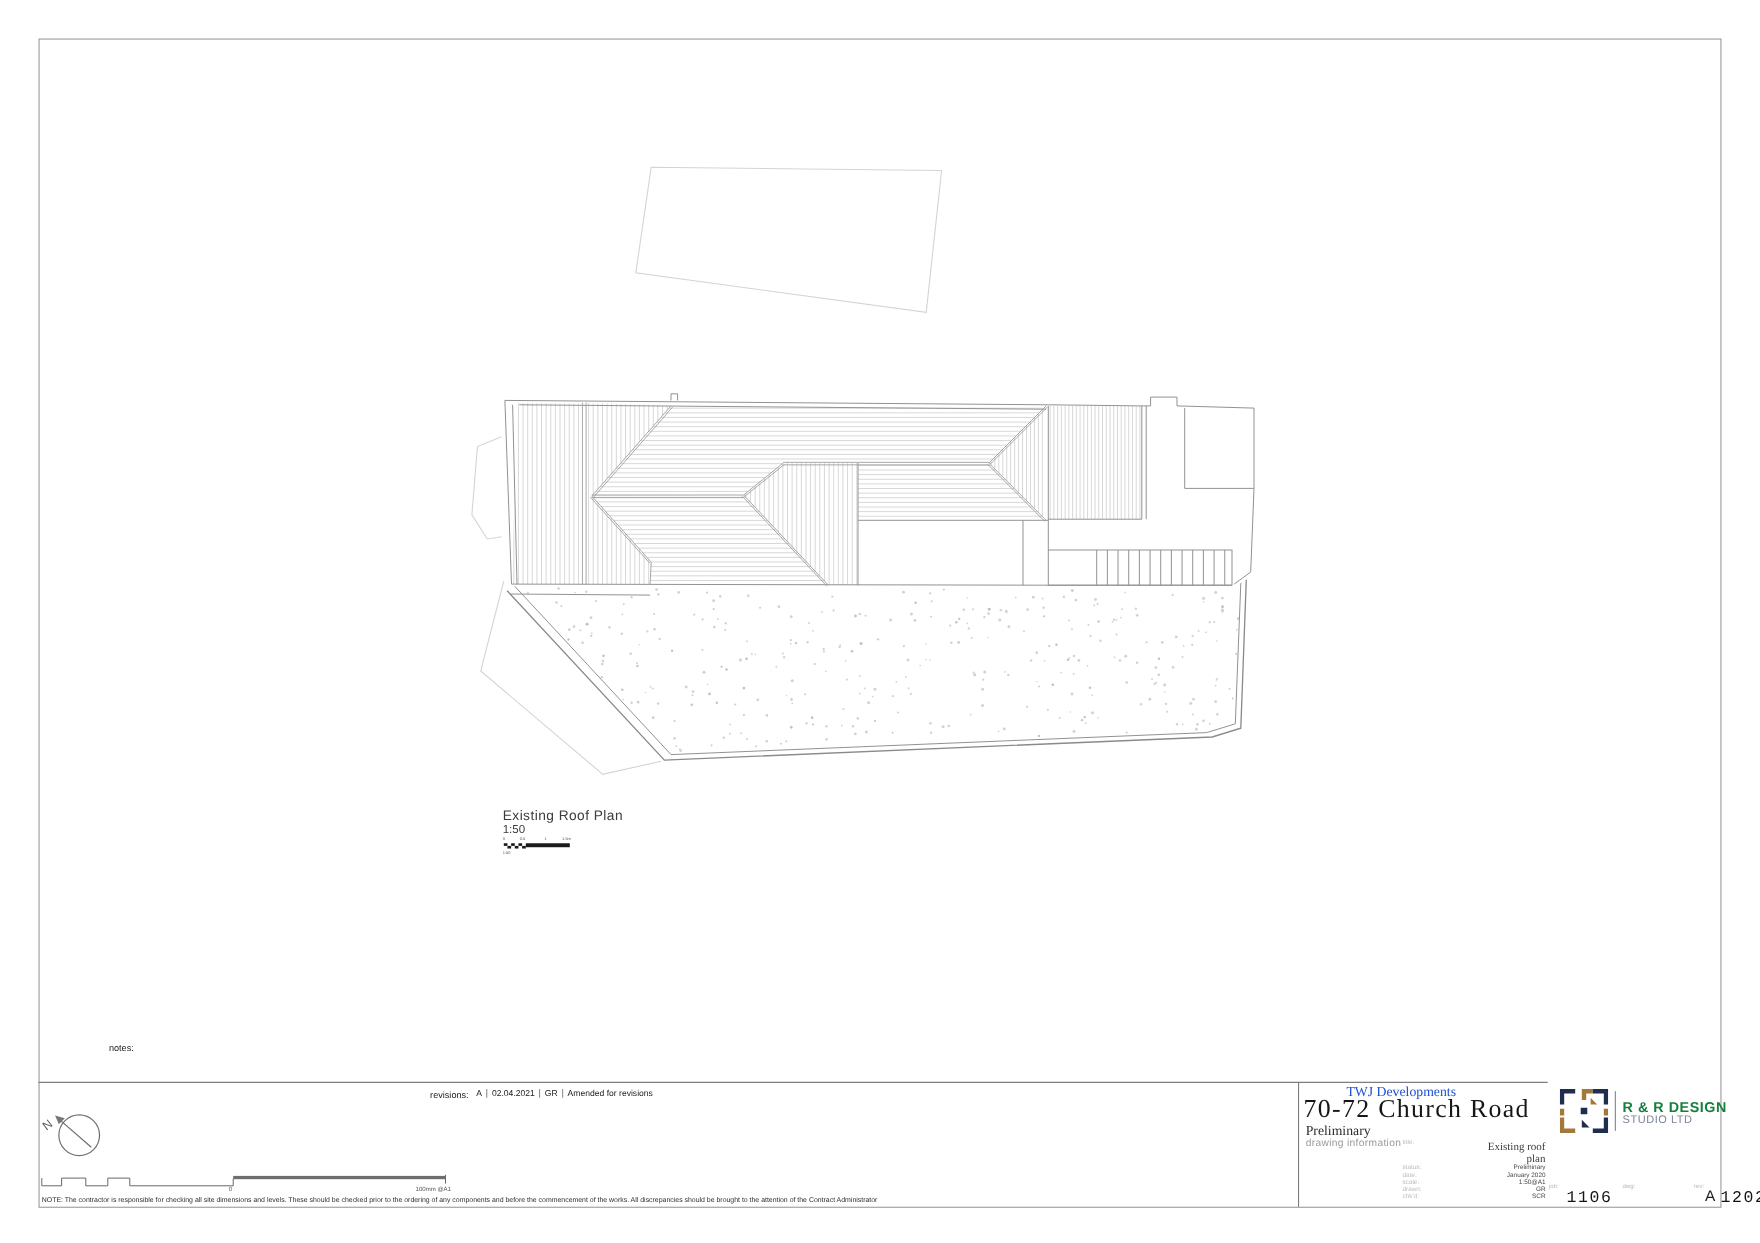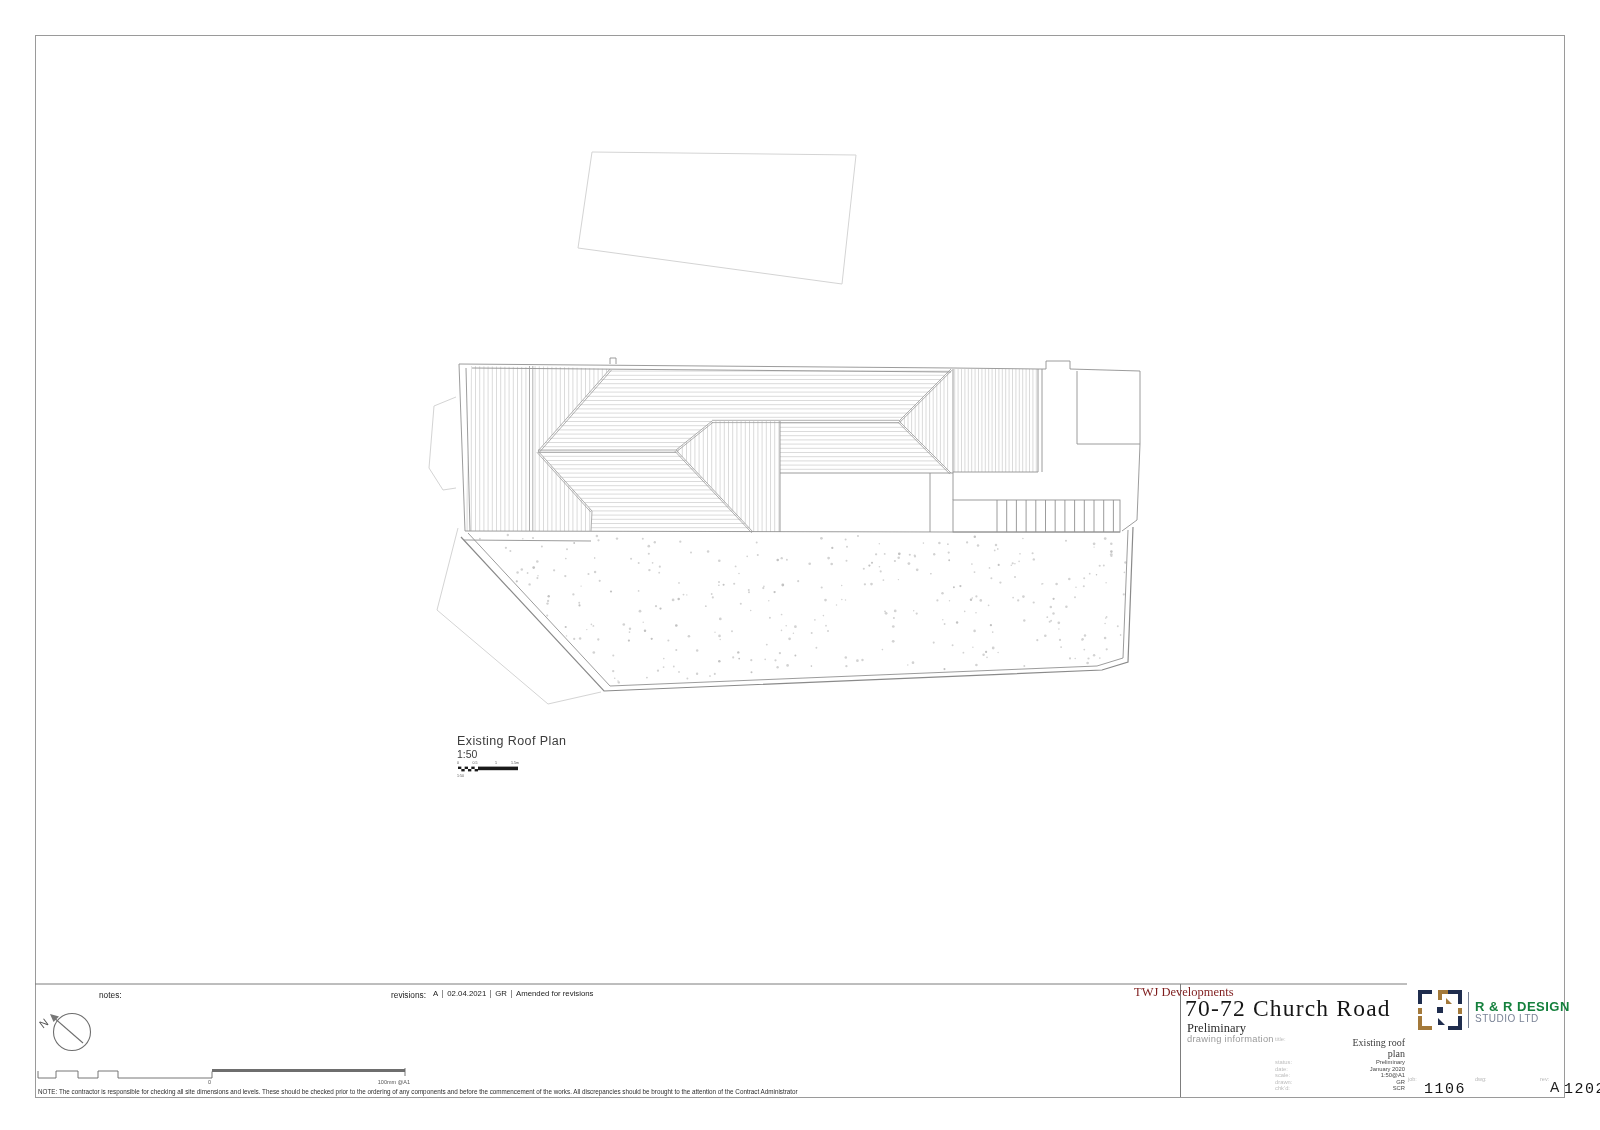--- a/index.html
+++ b/index.html
@@ -631,39 +631,39 @@
     <g>
       <path class="cal" d="M38,1071 L38,1078 L56,1078 L56,1071 L78,1071 L78,1078 L98,1078 L98,1071 L118,1071 L118,1078 L212,1078 L212,1071.5"></path>
       <rect x="212" y="1069" width="193" height="3" fill="#6e6e6e"></rect>
       <line class="cal" x1="405" y1="1068" x2="405" y2="1076"></line>
     </g>
   </svg>
 
   <div class="t" style="left:457px;top:735px;font-size:12.5px;color:#3c3c3c;letter-spacing:.4px;">Existing Roof Plan</div>
   <div class="t" style="left:457px;top:749px;font-size:10.5px;color:#3c3c3c;">1:50</div>
 
-  <div class="t" style="left:99px;top:991px;font-size:8.3px;color:#222;">notes:</div>
+  <div class="t" style="left:99px;top:948px;font-size:8.3px;color:#222;">notes:</div>
   <div class="t" style="left:391px;top:991px;font-size:8.3px;color:#222;">revisions:</div>
   <div class="rev-entry" style="left:433px;top:990px;">
     <span>A</span>
     <span class="rev-sep"></span>
     <span>02.04.2021</span>
     <span class="rev-sep"></span>
     <span>GR</span>
     <span class="rev-sep"></span>
     <span>Amended for revisions</span>
   </div>
 
   <span class="t" style="left:40px;top:1018px;font-size:11px;color:#555;transform:rotate(-38deg);">N</span>
 
   <div class="t" style="left:208px;top:1080px;font-size:5.5px;color:#555;">0</div>
   <div class="t" style="left:366px;top:1080px;font-size:5.5px;color:#555;width:44px;text-align:right;">100mm @A1</div>
   <div class="t" style="left:38px;top:1089px;font-size:6.3px;color:#2e2e2e;">NOTE: The contractor is responsible for checking all site dimensions and levels. These should be checked prior to the ordering of any components and before the commencement of the works. All discrepancies should be brought to the attention of the Contract Administrator</div>
 
-  <div class="t serif" style="left:1134px;top:986px;font-size:12.5px;color:#7f1d1d;">TWJ Developments</div>
+  <div class="t serif" style="left:1224px;top:986px;font-size:12.5px;color:#1d4ed8;">TWJ Developments</div>
   <div class="t serif" style="left:1185px;top:997px;font-size:23.5px;color:#161616;letter-spacing:1.2px;">70-72 Church Road</div>
   <div class="t serif" style="left:1187px;top:1022px;font-size:12.5px;color:#2b2b2b;">Preliminary</div>
   <div class="t" style="left:1187px;top:1035px;font-size:9.3px;color:#9a9a9a;letter-spacing:.3px;">drawing information</div>
 
   <div class="tb-row" style="top:1037px;">
     <span class="tb-l">title:</span>
     <span class="tb-v-title">Existing roof plan</span>
   </div>
   <div class="tb-row" style="top:1060px;">
     <span class="tb-l">status:</span>

